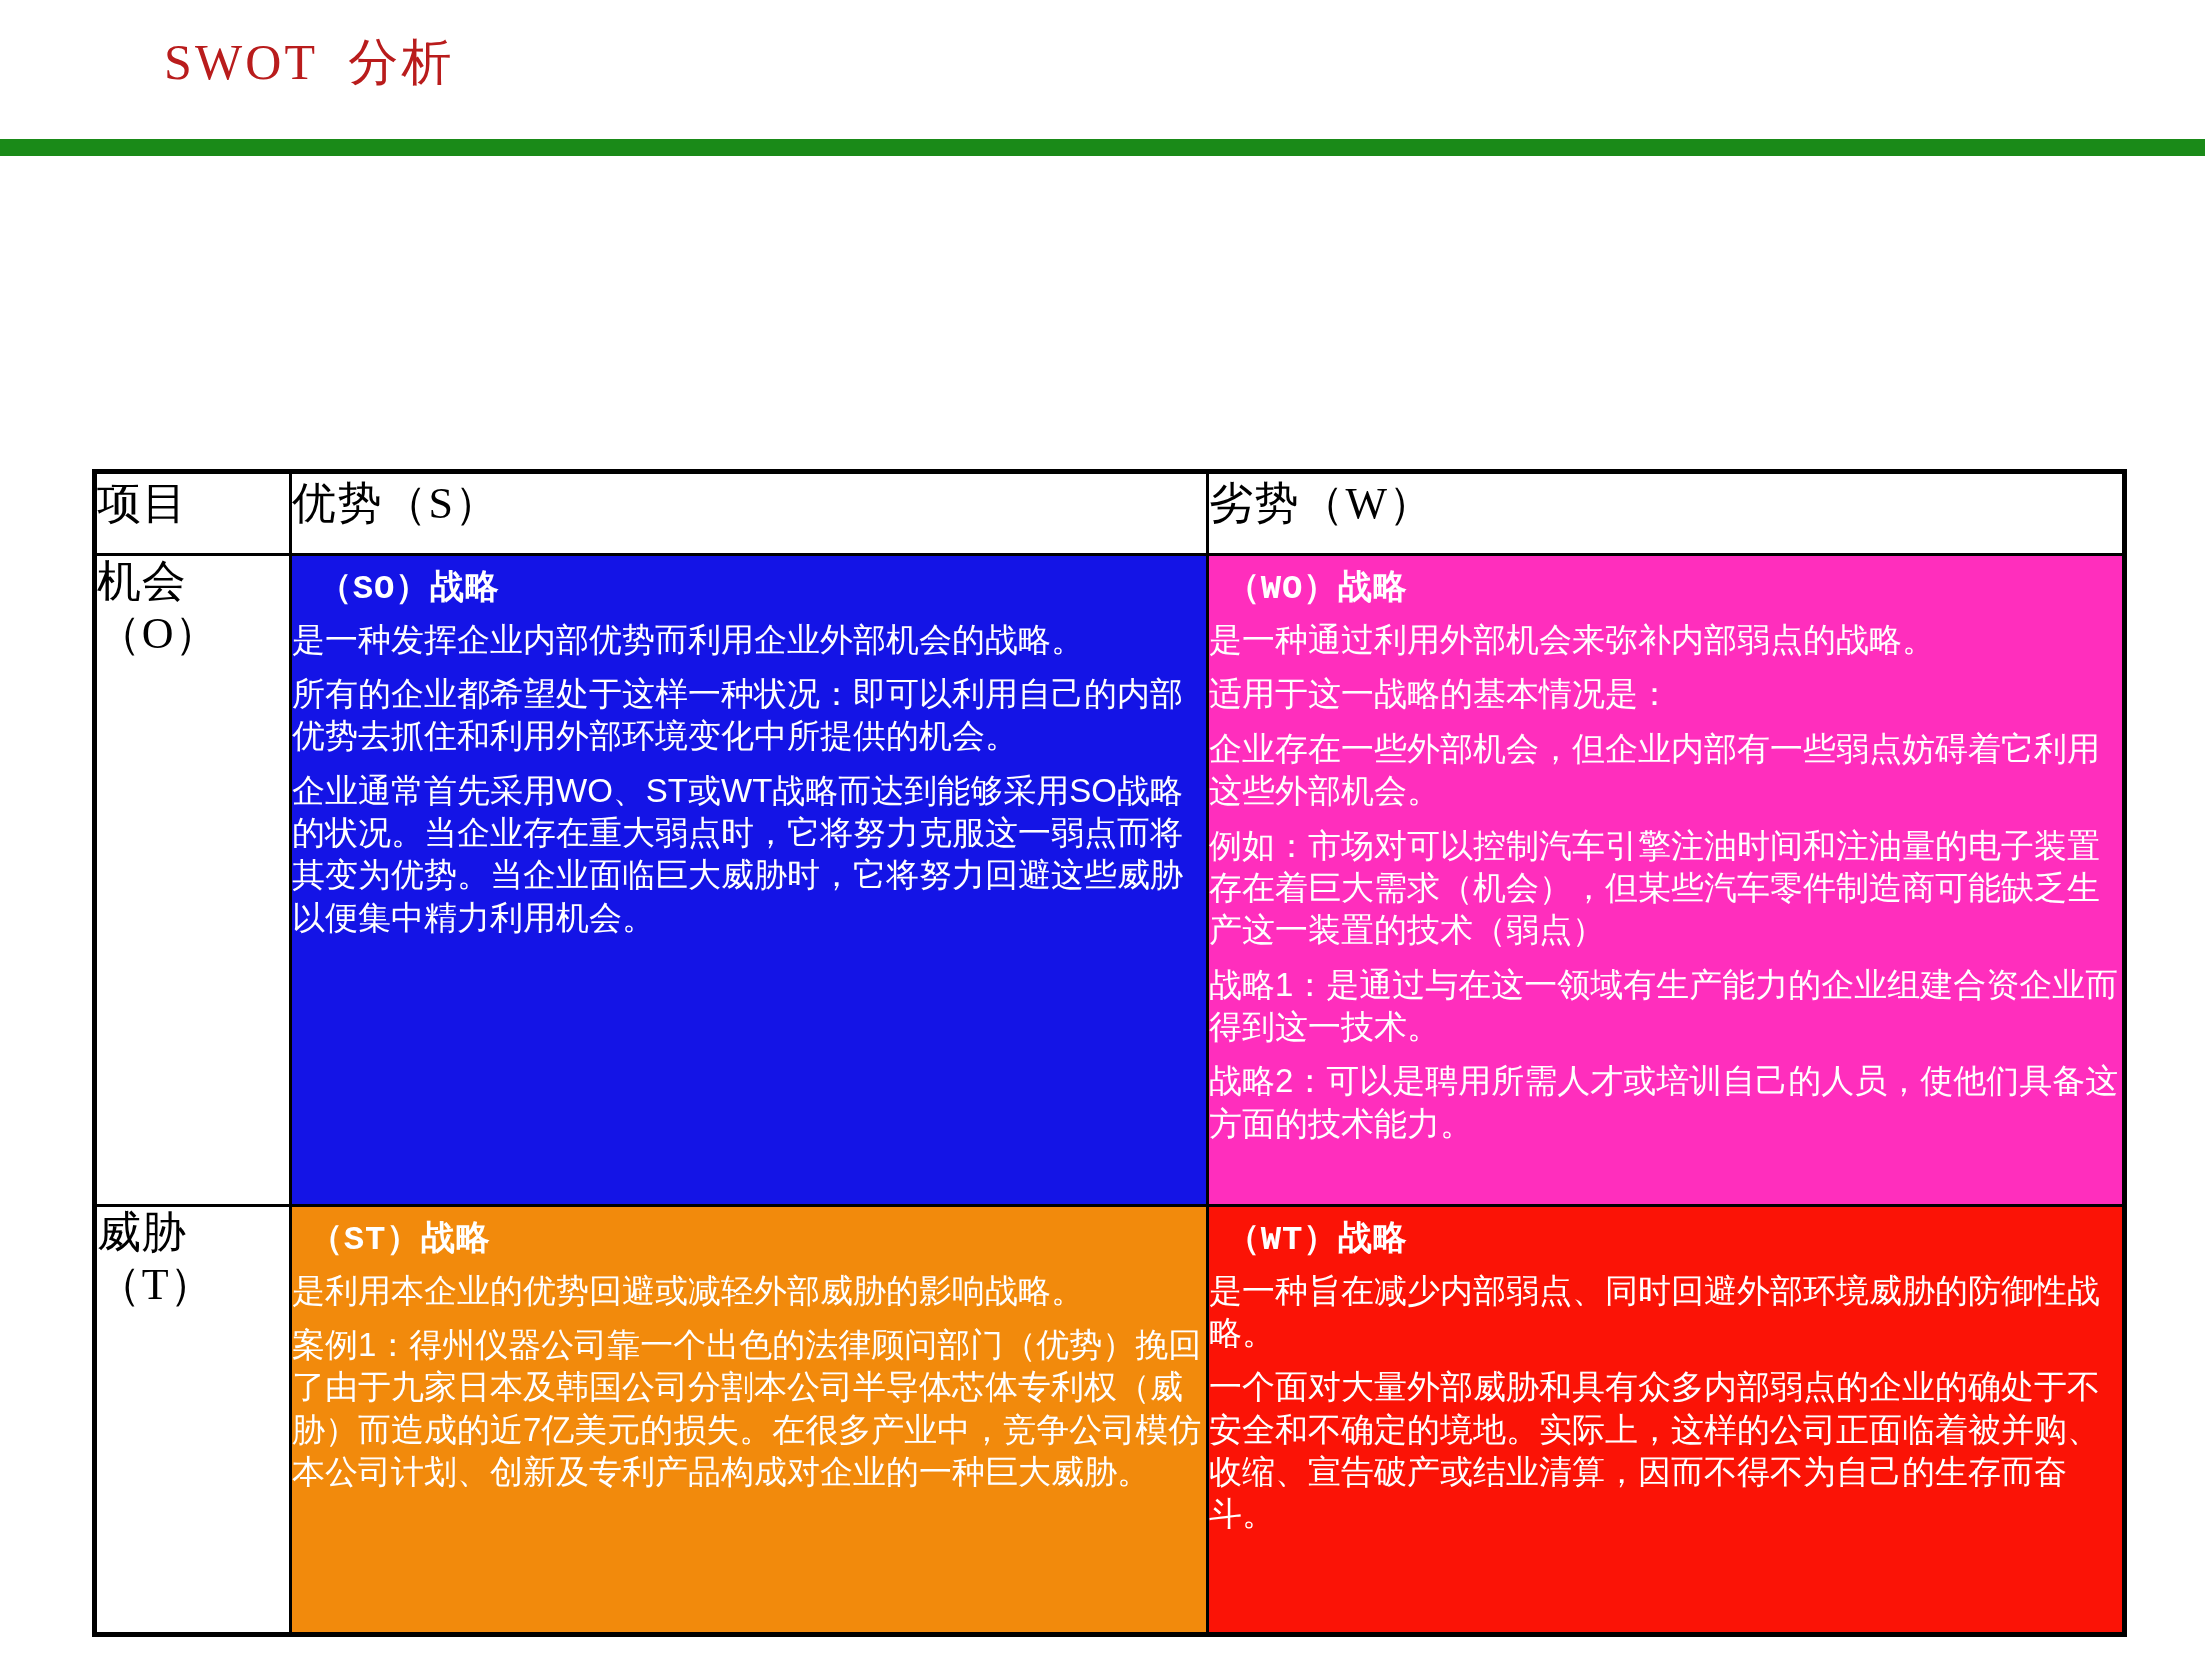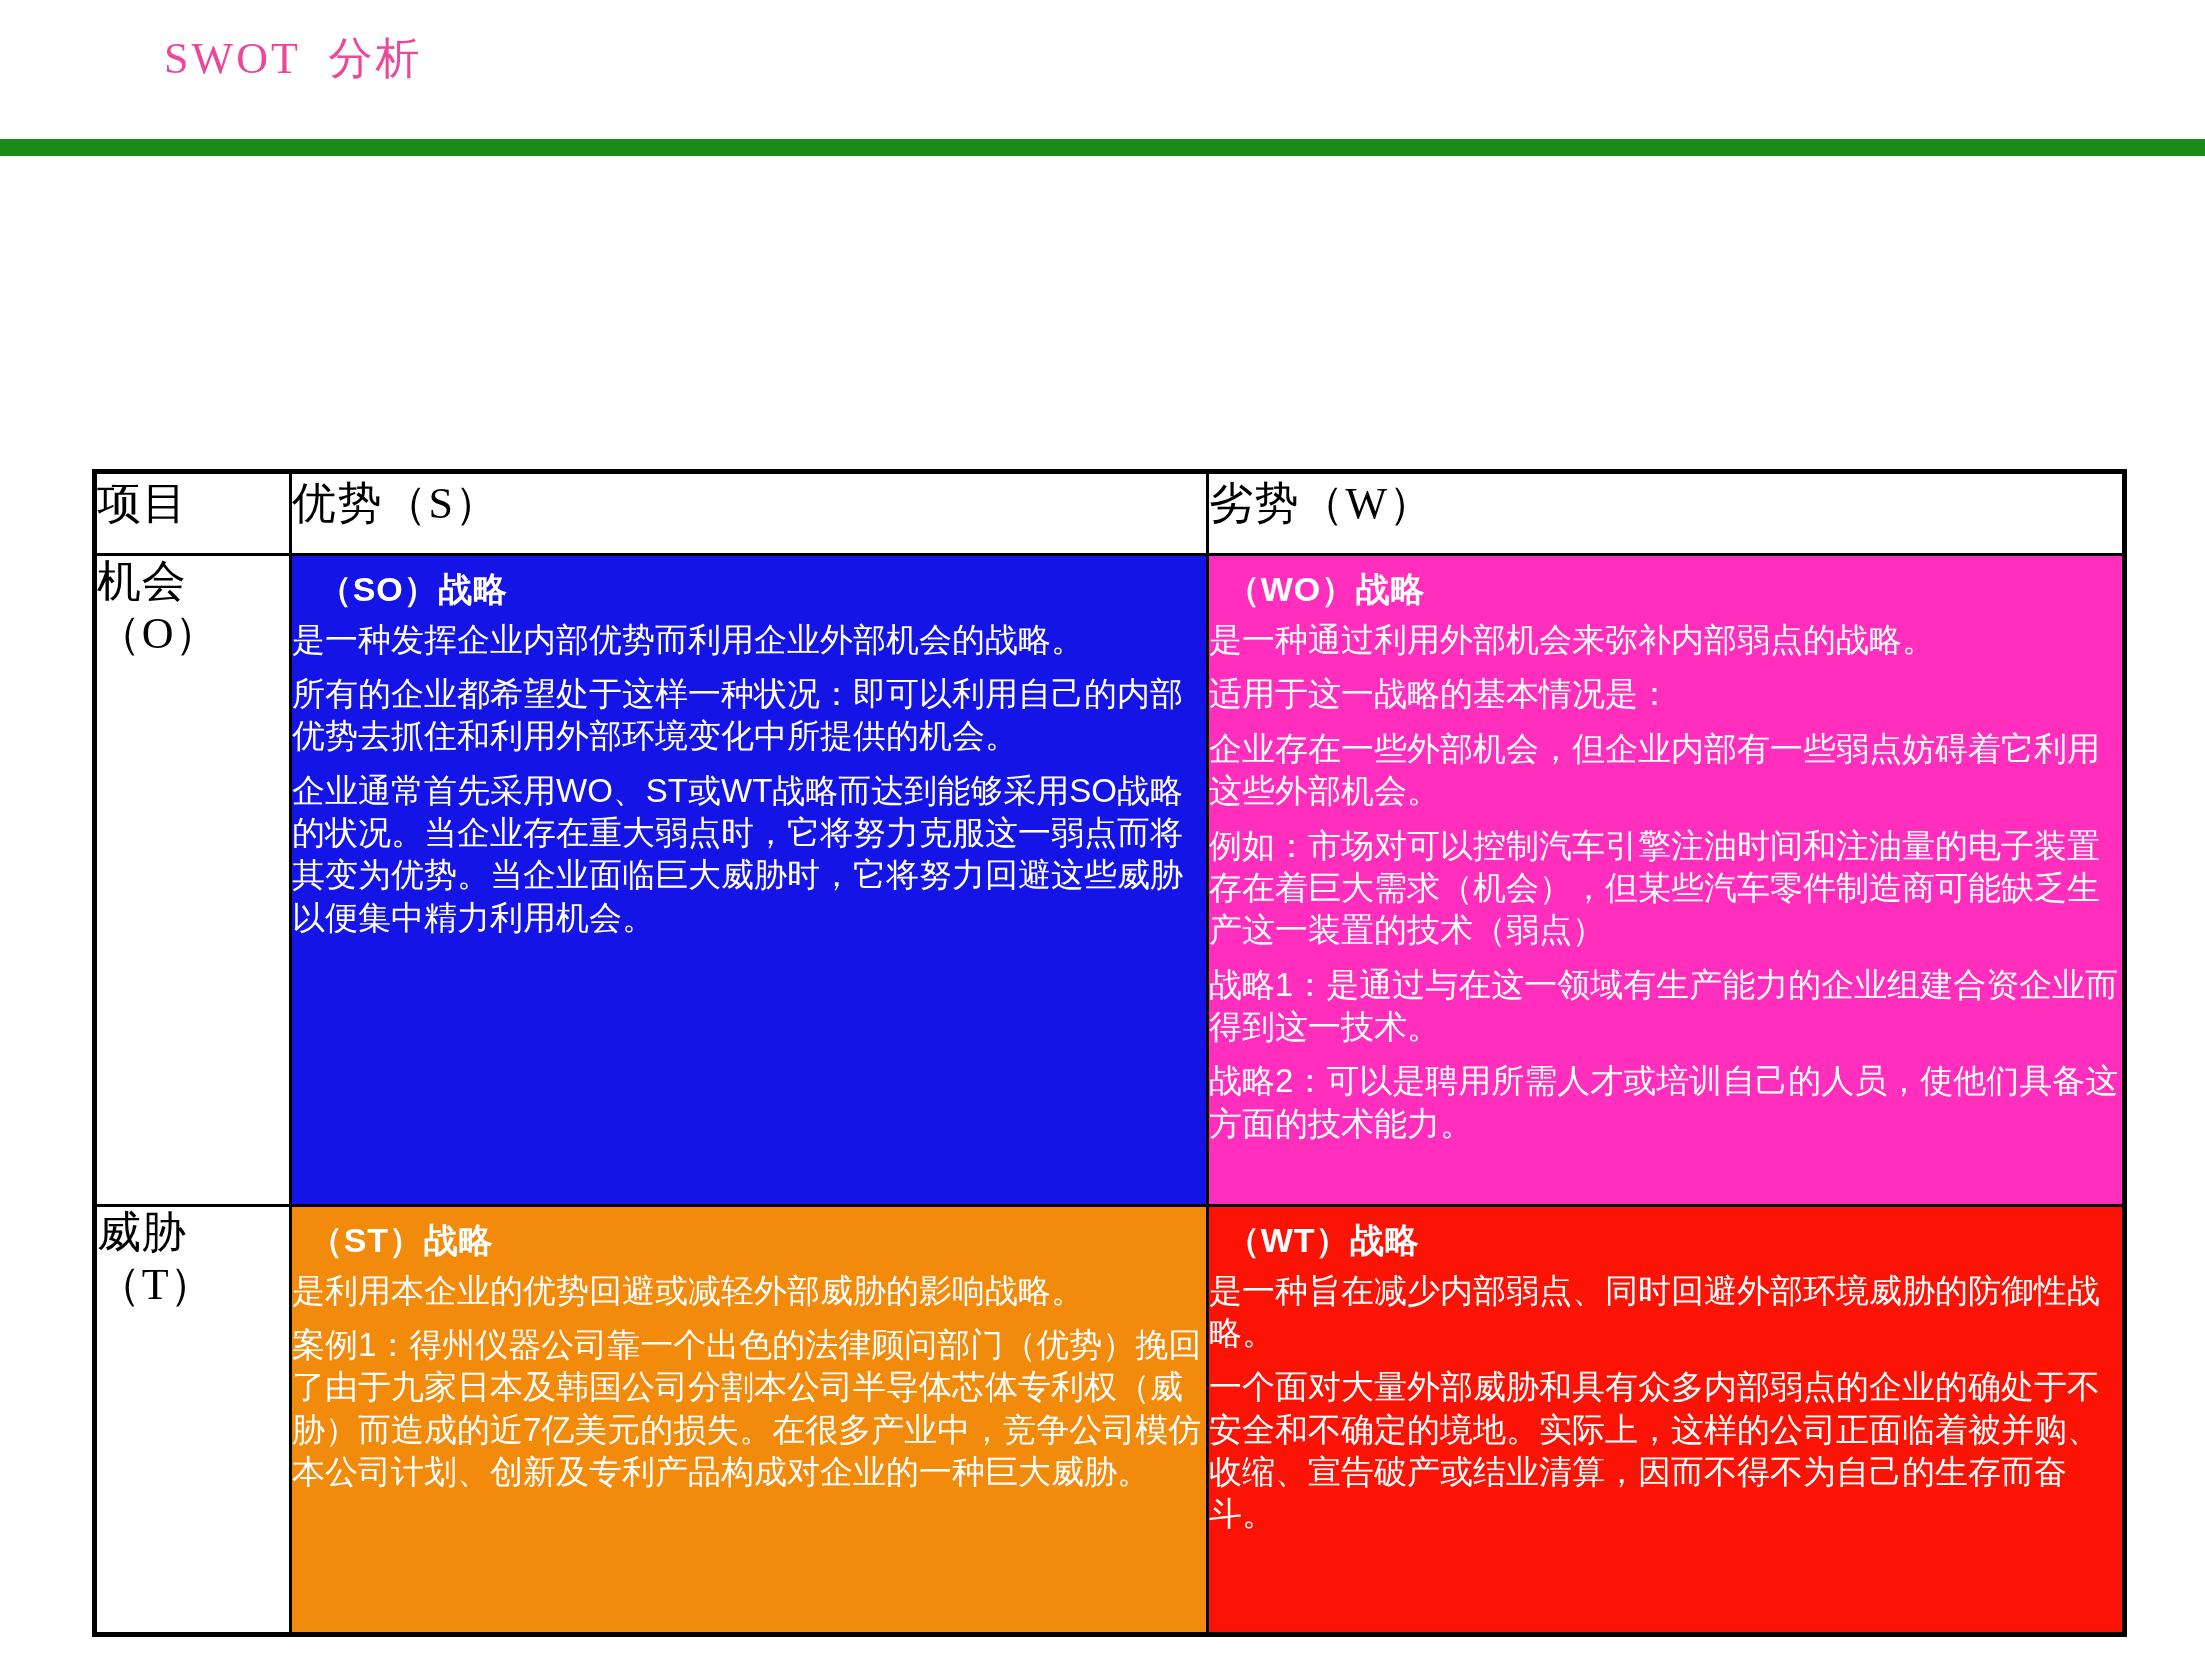--- a/index.html
+++ b/index.html
@@ -14,23 +14,23 @@
     overflow: hidden;
     position: relative;
   }
 
   
   .slide-title {
     position: absolute;
     left: 164px;
     top: 37px;
     font-family: "Liberation Serif", "DejaVu Serif", serif;
-    font-size: 44px;
+    font-size: 50px;
     line-height: 1.0;
-    color: #ec4899;
+    color: #b91c1c;
     letter-spacing: 3.1px;
     white-space: pre;
   }
   .title-rule {
     position: absolute;
     left: 0;
     top: 139px;
     width: 2205px;
     height: 17px;
     background: #1A8A18;
@@ -99,21 +99,21 @@
     font-family: "Liberation Serif", "DejaVu Serif", serif;
   }
 
   
   .quad {
     position: relative;
     padding: 10.7px 15.3px 13.8px 15.3px;
     color: #ffffff;
   }
   .quad .q-title {
-    font-family: Liberation Sans, sans-serif;
+    font-family: Liberation Mono, monospace;
     font-weight: bold;
     font-size: 34px;
     line-height: 1.35;
     margin: 10.7px 0 6.1px 26px;
     letter-spacing: 0.8px;
   }
   .quad .q-para {
     font-family: Liberation Sans, sans-serif;
     font-size: 33px;
     line-height: 1.28;

